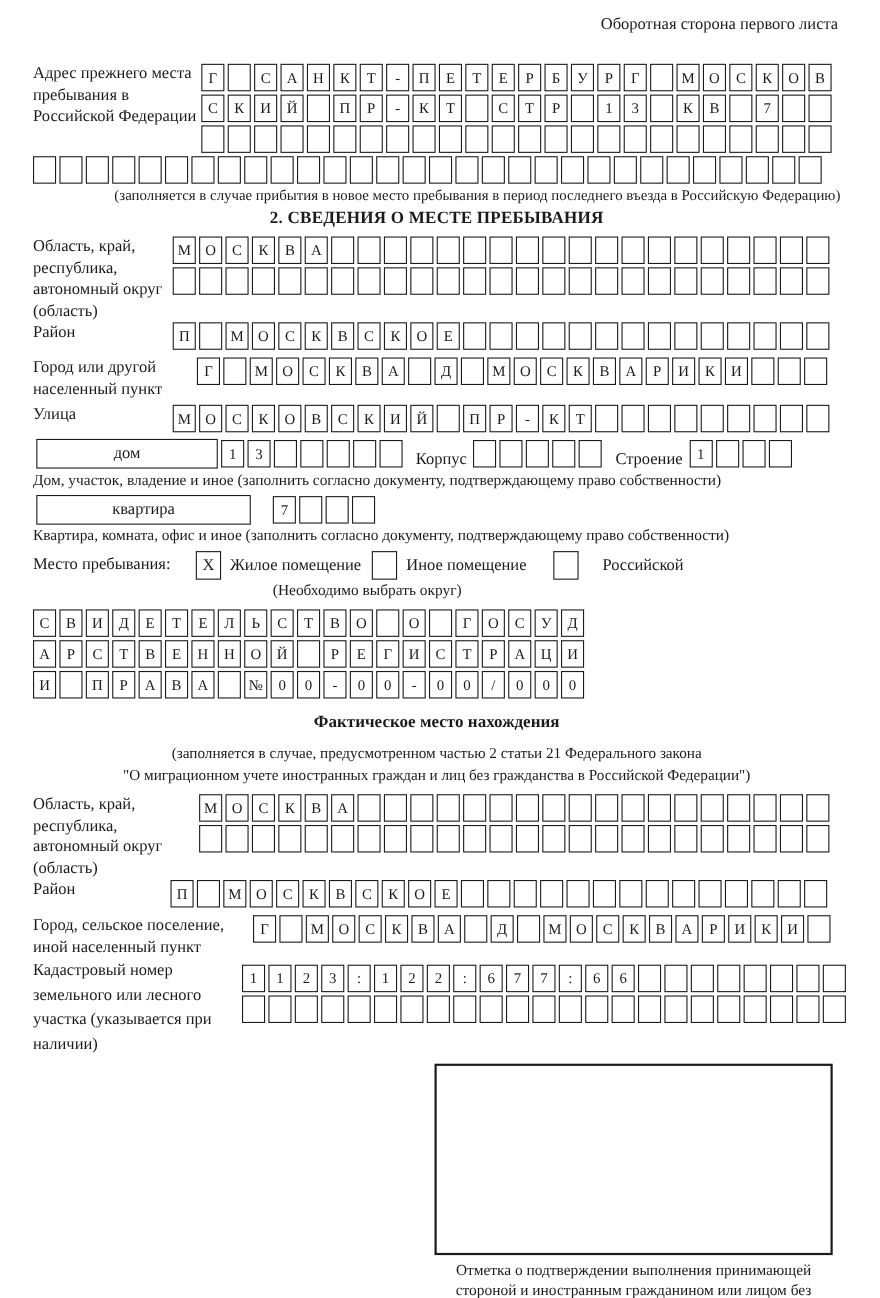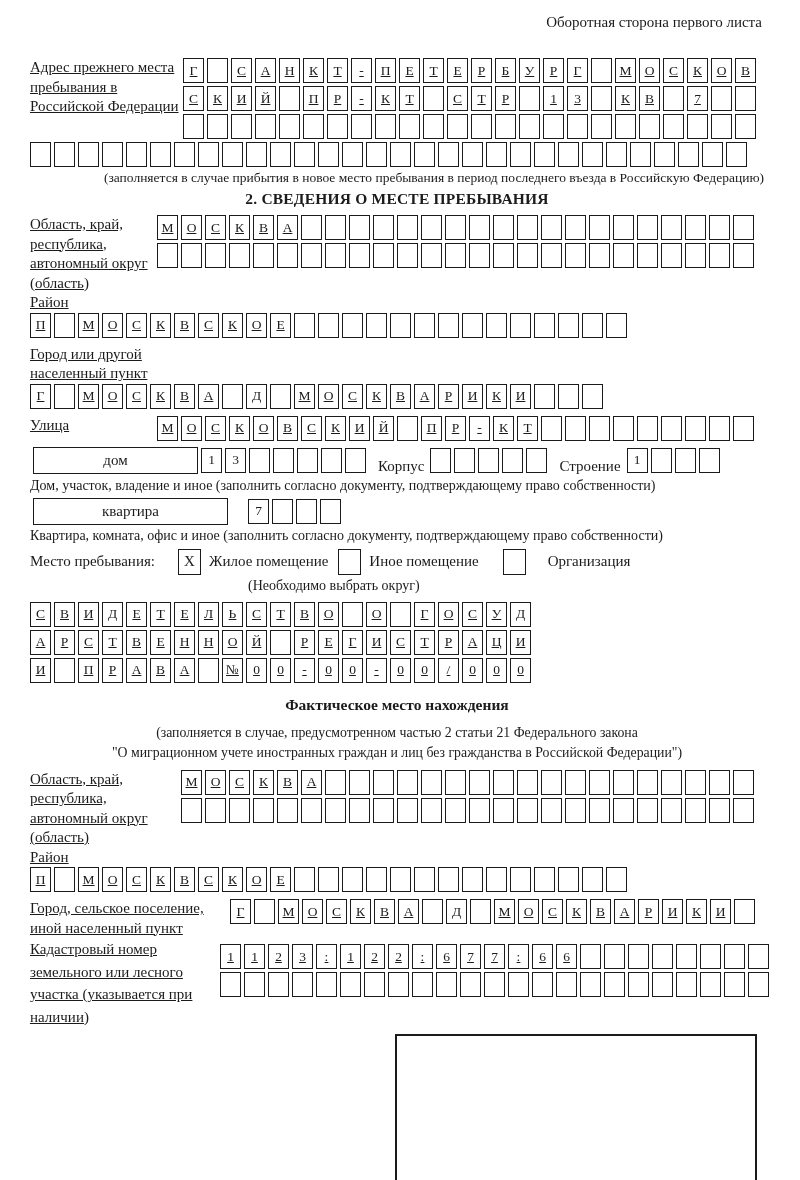--- a/index.html
+++ b/index.html
@@ -7,21 +7,21 @@
   body {
     width:800px; height:1180px; overflow:hidden;
     color:#1b1b1b;
     font-family:"Liberation Serif","DejaVu Serif",serif;
     font-size:15px;
   }
   .page { padding:14px 36px 0 30px; }
 
   .top-note { text-align:right; font-size:15px; margin-bottom:27px; padding-right:2px; }
 
-  .frow { display:flex; align-items:flex-start;text-decoration:underline; }
+  .frow { display:flex; align-items:flex-start; }
   .flabel { line-height:1.3; flex:0 0 auto; }
 
   .cells { display:flex; gap:3px; margin-bottom:3px; }
   .cell {
     flex:0 0 21px; width:21px; height:25px;
     border:1.6px solid #1b1b1b; background:#fff;
     display:inline-flex; align-items:center; justify-content:center;
     font-size:13.5px; line-height:1;
   }
   .cells.inline { display:inline-flex; margin-bottom:0; }
@@ -62,21 +62,21 @@
   .cad-cells { margin-top:6px; }
 
   .stamp-box {
     width:362px; height:174px; border:2px solid #1b1b1b;
     margin:6px 0 6px 365px; background:#fff;
   }
   .stamp-note {
     width:372px; margin-left:360px; text-align:center;
     font-size:14px; line-height:1.32;
   }
-  .mb4 { margin-bottom:4px;flex-direction:column; }
+  .mb4 { margin-bottom:4px; }
 </style>
 </head>
 <body>
 
 <div class="page">
 
   <div class="top-note">Оборотная сторона первого листа</div>
 
   <div class="frow">
     <div class="flabel w153">Адрес прежнего места пребывания в Российской Федерации</div>
@@ -389,21 +389,21 @@
   </div>
   <div class="sub-note">Квартира, комната, офис и иное (заполнить согласно документу, подтверждающему право собственности)</div>
 
   <div class="stay-row">
     <span class="flabel">Место пребывания:</span>
     <span class="checkbox">X</span>
     <span class="opt-label">Жилое помещение</span>
     <span class="checkbox"></span>
     <span class="opt-label">Иное помещение</span>
     <span class="checkbox" style="margin-left:14px"></span>
-    <span class="opt-label" style="margin-left:22px">Организация</span>
+    <span class="opt-label" style="margin-left:22px">Российской</span>
   </div>
   <div class="stay-note">(Необходимо выбрать округ)</div>
 
   <div class="frow">
     <div>
       <div class="cells">
           <span class="cell">С</span>
           <span class="cell">В</span>
           <span class="cell">И</span>
           <span class="cell">Д</span>

